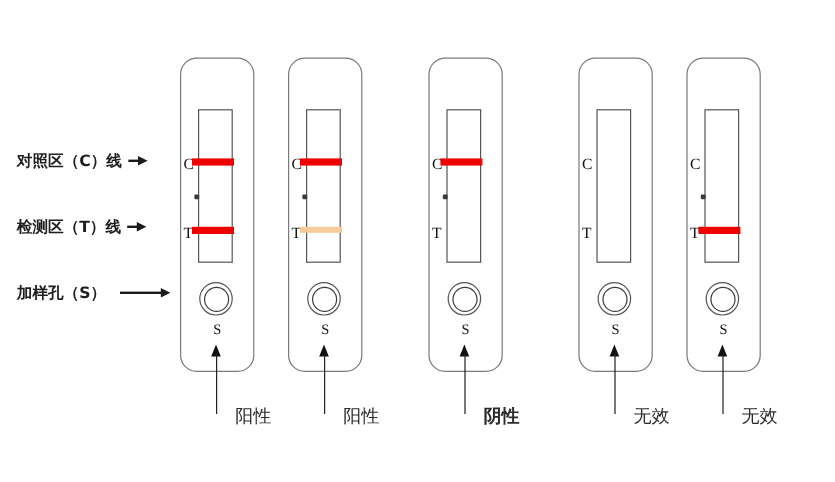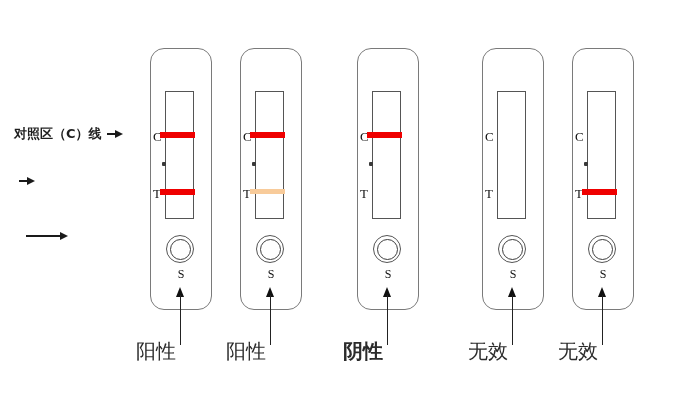--- a/index.html
+++ b/index.html
@@ -176,46 +176,48 @@
     height: 0;
     border-left: 4.5px solid transparent;
     border-right: 4.5px solid transparent;
     border-bottom: 10px solid #111111;
   }
 
   
   .caption {
     position: absolute;
     width: 90px;
-    text-align: left;
-    font-size: 20px;
+    text-align: right;
+    font-size: 15px;
     font-family: "DejaVu Sans", sans-serif;
     color: #2b2b2b;
     top: 338px;
   }
 </style>
 </head>
 <body>
 
 <div class="anno anno-c">
   <span class="anno-text">对照区（C）线</span>
   <span class="anno-arrow arrow-short">
     <span class="shaft"></span>
       <span class="head"></span>
   </span>
 </div>
 
 <div class="anno anno-t">
+  <span class="anno-text">检测区（T）线</span>
   <span class="anno-arrow arrow-short">
     <span class="shaft"></span>
       <span class="head"></span>
   </span>
 </div>
 
 <div class="anno anno-s">
+  <span class="anno-text">加样孔（S）</span>
   <span class="anno-arrow arrow-long">
     <span class="shaft"></span>
       <span class="head"></span>
   </span>
 </div>
 
 <div class="strip" style="left:150px; top:48px;">
   <div class="window">
     <span class="letter letter-c">C</span>
     <span class="letter letter-t">T</span>

